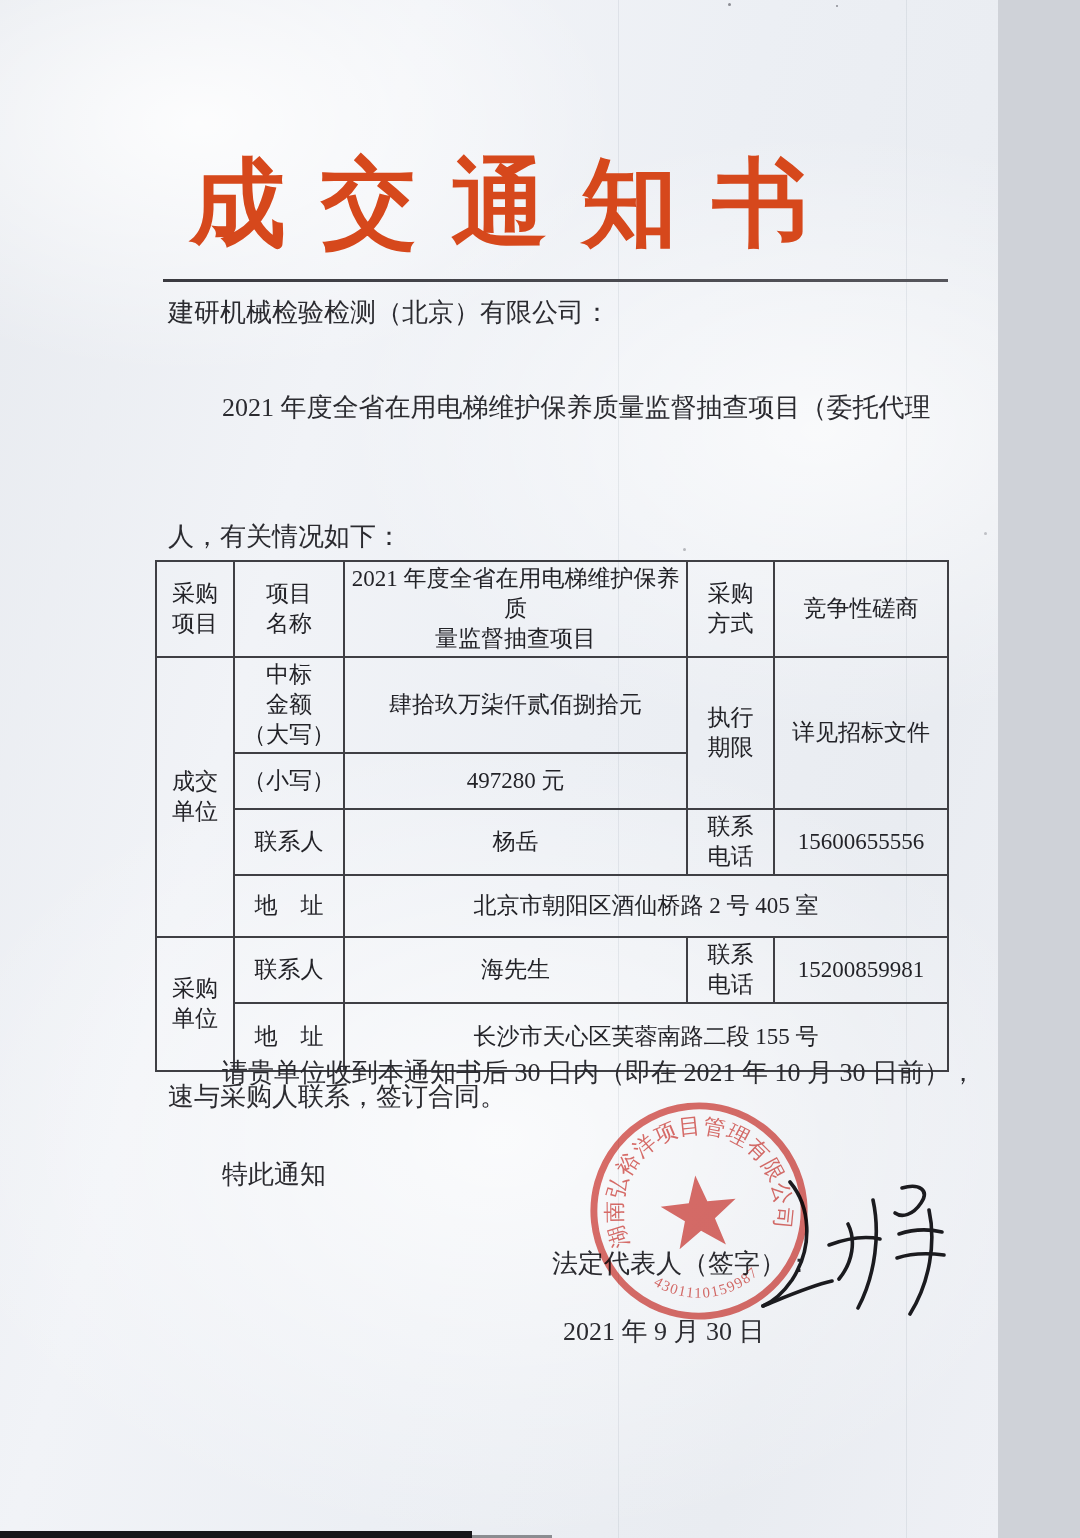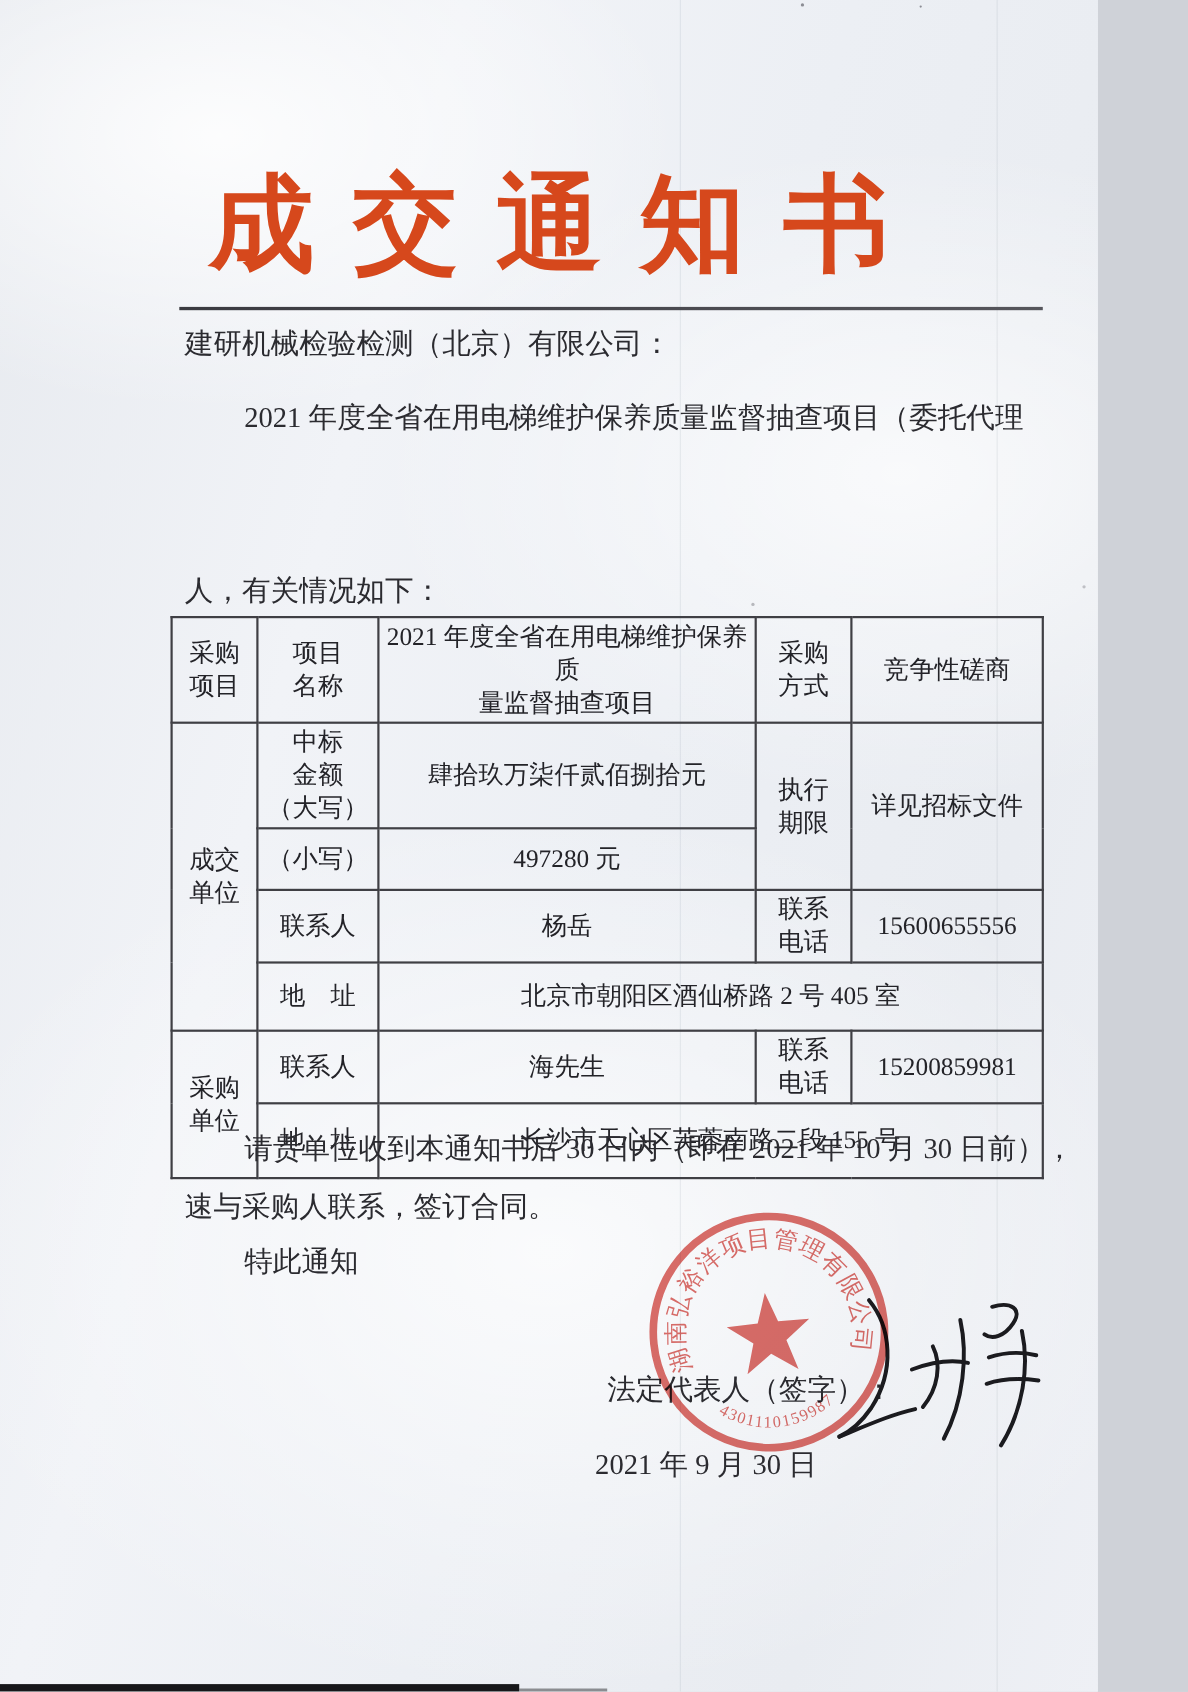--- a/index.html
+++ b/index.html
@@ -19,21 +19,21 @@
   .doc-title{
     position:absolute;top:148px;left:0;width:100%;
     text-align:center;font-size:96px;font-weight:bold;line-height:112px;
     letter-spacing:0.36em;text-indent:0.36em;
     color:#d6481c;
   }
   .rule{position:absolute;top:279px;left:163px;width:785px;height:3px;
     background:linear-gradient(to right,#3a3a40,#56565c);}
   .line{position:absolute;left:168px;width:790px;font-size:26px;line-height:34px;
     white-space:nowrap;color:#2b2b30;}
-  .indent{padding-left:54px;}
+  .indent{padding-left:54px;margin-top:28px;}
   
   table.award{
     position:absolute;left:155px;top:560px;width:792px;
     border-collapse:collapse;table-layout:fixed;
     font-size:23px;color:#232328;
   }
   table.award td{
     border:2px solid #3f3f44;text-align:center;vertical-align:middle;
     padding:2px 4px;line-height:30px;overflow:hidden;
   }
@@ -129,21 +129,21 @@
       <td colspan="3">长沙市天心区芙蓉南路二段 155 号</td>
     </tr>
   </tbody>
     </table>
 
   <div class="line indent" style="top:1028px">请贵单位收到本通知书后 30 日内（即在 2021 年 10 月 30 日前），</div>
   <div class="line" style="top:1080px">速与采购人联系，签订合同。</div>
   <div class="line indent" style="top:1130px">特此通知</div>
 
   <div class="sig-line" style="left:552px;top:1247px">法定代表人（签字）：</div>
-  <div class="sig-line" style="left:541px;top:1315px">2021 年 9 月 30 日</div>
+  <div class="sig-line" style="left:563px;top:1315px">2021 年 9 月 30 日</div>
 
   <div class="autograph">
     <svg viewBox="0 0 205 165" width="205" height="165" fill="none" stroke="#1b1b1f" stroke-width="3.6" stroke-linecap="round" stroke-linejoin="round">
       <path d="M 38 10 C 58 34 62 74 40 108 C 31 121 20 130 11 134"></path>
       <path d="M 11 134 C 38 123 58 114 80 109"></path>
       <path d="M 96 52 C 104 68 101 90 87 107"></path>
       <path d="M 77 73 C 96 66 114 64 128 67"></path>
       <path d="M 121 28 C 128 60 124 102 106 136"></path>
       <path d="M 150 16 C 167 11 178 18 169 31 C 161 43 150 46 143 41"></path>
       <path d="M 177 38 C 184 70 178 110 158 142"></path>

